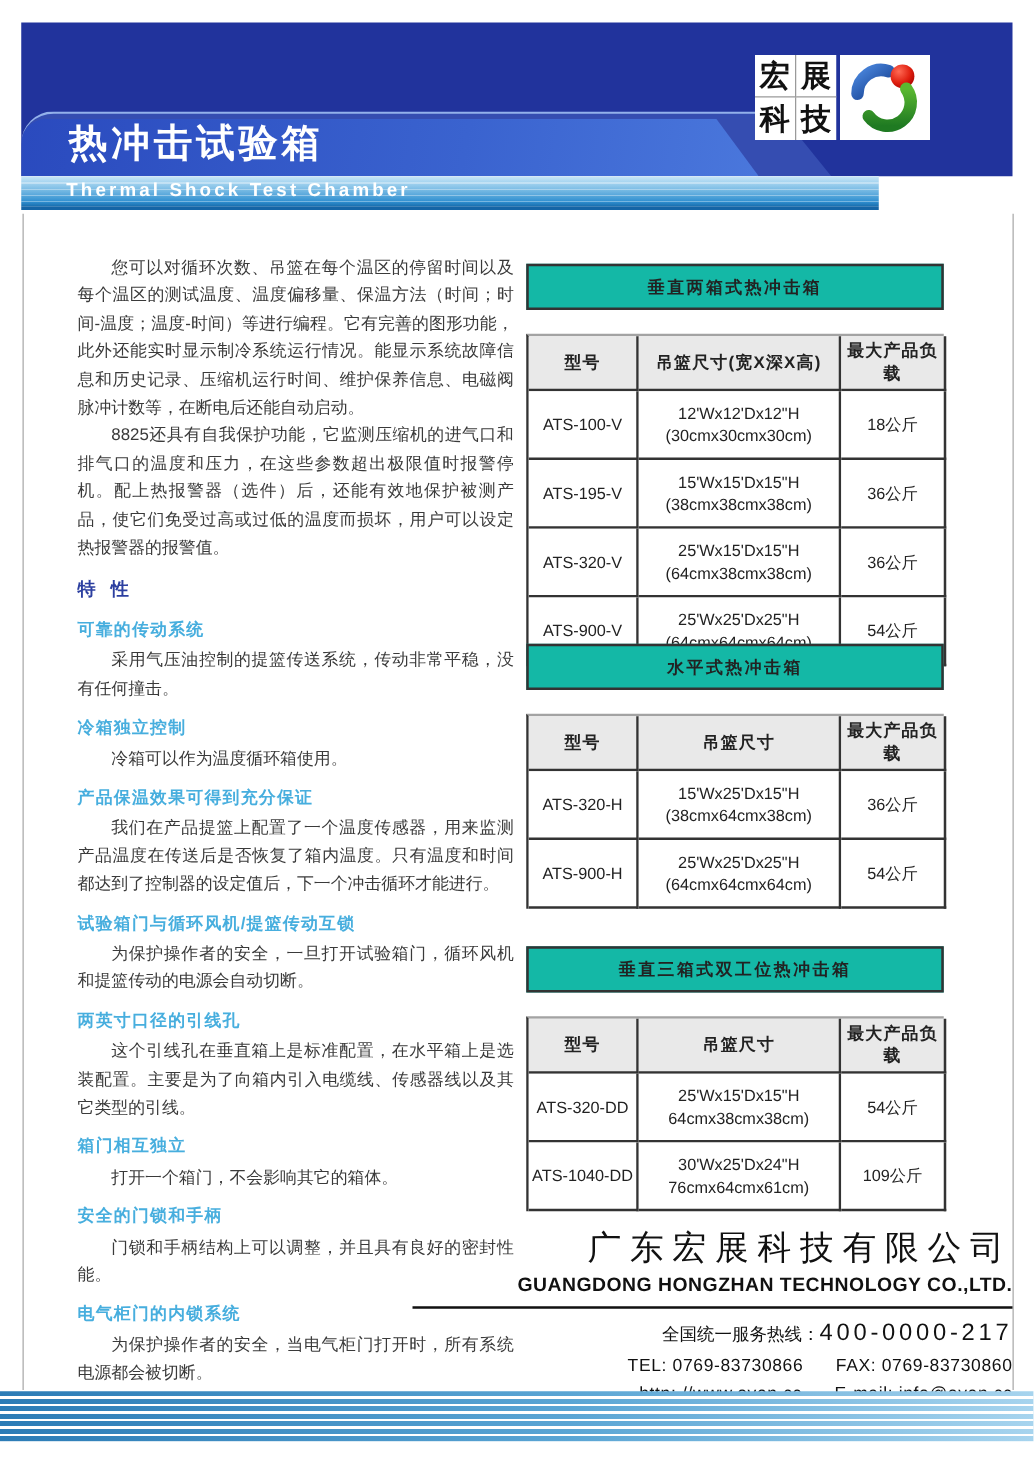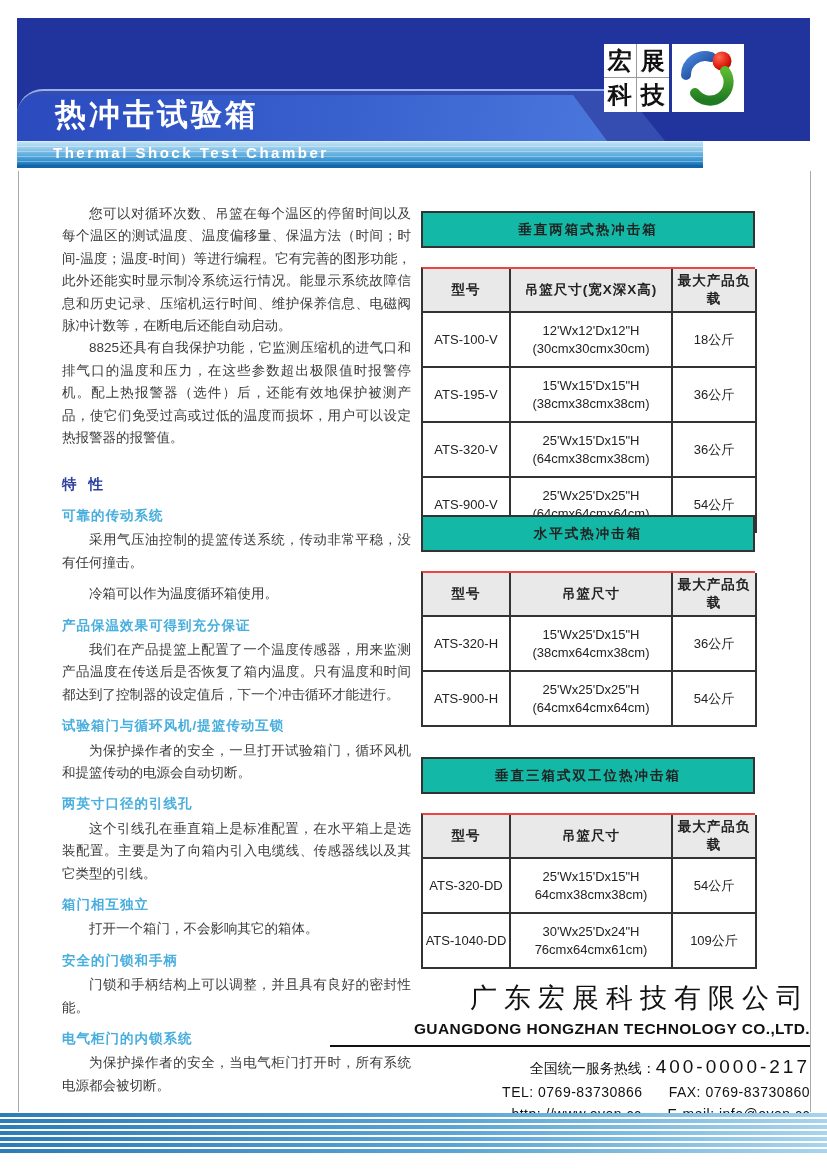--- a/index.html
+++ b/index.html
@@ -35,31 +35,31 @@
   .title-en { position:absolute; left:36px; top:3px; color:#ffffff; font-size:15px; font-weight:bold; letter-spacing:2.5px; }
 
   
   .frame-line { position:absolute; top:171px; width:1px; height:941px; background:#a9a9a9; }
   .frame-line.left { left:18px; }
   .frame-line.right { left:810px; }
 
   
   .left-col { position:absolute; left:62px; top:203px; width:349px; color:#3a3a3a; font-size:13.5px; line-height:22.4px; }
   .left-col p.intro { text-indent:2em; text-align:justify; }
-  .features-heading { color:#2c3fa0; font-weight:bold; font-size:14.5px; letter-spacing:4px; margin-top:24px; margin-bottom:4px; }
+  .features-heading { color:#2c3fa0; font-weight:bold; font-size:14.5px; letter-spacing:4px; margin-top:12px; margin-bottom:4px; }
   .feature { margin-top:9px; }
   .feature h4 { color:#47aede; font-size:13.5px; font-weight:bold; margin-bottom:2px; letter-spacing:1px; }
   .feature p { text-indent:2em; text-align:justify; }
 
   
   .spec-table { position:absolute; left:421px; width:334px; }
   .t1 { top:211px; } .t2 { top:515px; } .t3 { top:757px; }
   .tbl-title { height:37px; border:2px solid #333; background:#14b8a6; display:flex; align-items:center; justify-content:center;
                font-size:13.5px; font-weight:bold; color:#222; letter-spacing:2px; margin-bottom:19px; }
-  .tbl-grid { display:grid; grid-template-columns:88px 162px 84px; border-left:2px solid #333; border-top:2px solid #ef4444; }
+  .tbl-grid { display:grid; grid-template-columns:88px 162px 84px; border-left:2px solid #333; border-top:2px solid #a3a3a3; }
   .tbl-grid .cell { border-right:2px solid #333; border-bottom:2px solid #333; display:flex; flex-direction:column;
                     align-items:center; justify-content:center; background:#fff; font-size:13px; color:#222; text-align:center; }
   .tbl-grid .head { background:#e9e9e9; height:44px; font-weight:bold; font-size:13.5px; letter-spacing:1px; }
   .tbl-grid .data { height:55px; }
   .tbl-grid .size-line { line-height:18px; }
 
   
   .company { position:absolute; left:330px; top:980px; width:480px; text-align:right; color:#111; }
   .company .cn { font-size:27px; font-weight:normal; letter-spacing:7px; }
   .company .en { font-size:15.5px; font-weight:bold; letter-spacing:0.4px; margin-top:4px; }
@@ -127,20 +127,21 @@
     <p class="intro">您可以对循环次数、吊篮在每个温区的停留时间以及每个温区的测试温度、温度偏移量、保温方法（时间；时间-温度；温度-时间）等进行编程。它有完善的图形功能，此外还能实时显示制冷系统运行情况。能显示系统故障信息和历史记录、压缩机运行时间、维护保养信息、电磁阀脉冲计数等，在断电后还能自动启动。</p>
     <p class="intro">8825还具有自我保护功能，它监测压缩机的进气口和排气口的温度和压力，在这些参数超出极限值时报警停机。配上热报警器（选件）后，还能有效地保护被测产品，使它们免受过高或过低的温度而损坏，用户可以设定热报警器的报警值。</p>
 
     <div class="features-heading">特 性</div>
 
     <div class="feature">
       <h4>可靠的传动系统</h4>
       <p>采用气压油控制的提篮传送系统，传动非常平稳，没有任何撞击。</p>
     </div>
     <div class="feature">
+      <h4>冷箱独立控制</h4>
       <p>冷箱可以作为温度循环箱使用。</p>
     </div>
     <div class="feature">
       <h4>产品保温效果可得到充分保证</h4>
       <p>我们在产品提篮上配置了一个温度传感器，用来监测产品温度在传送后是否恢复了箱内温度。只有温度和时间都达到了控制器的设定值后，下一个冲击循环才能进行。</p>
     </div>
     <div class="feature">
       <h4>试验箱门与循环风机/提篮传动互锁</h4>
       <p>为保护操作者的安全，一旦打开试验箱门，循环风机和提篮传动的电源会自动切断。</p>
     </div>

